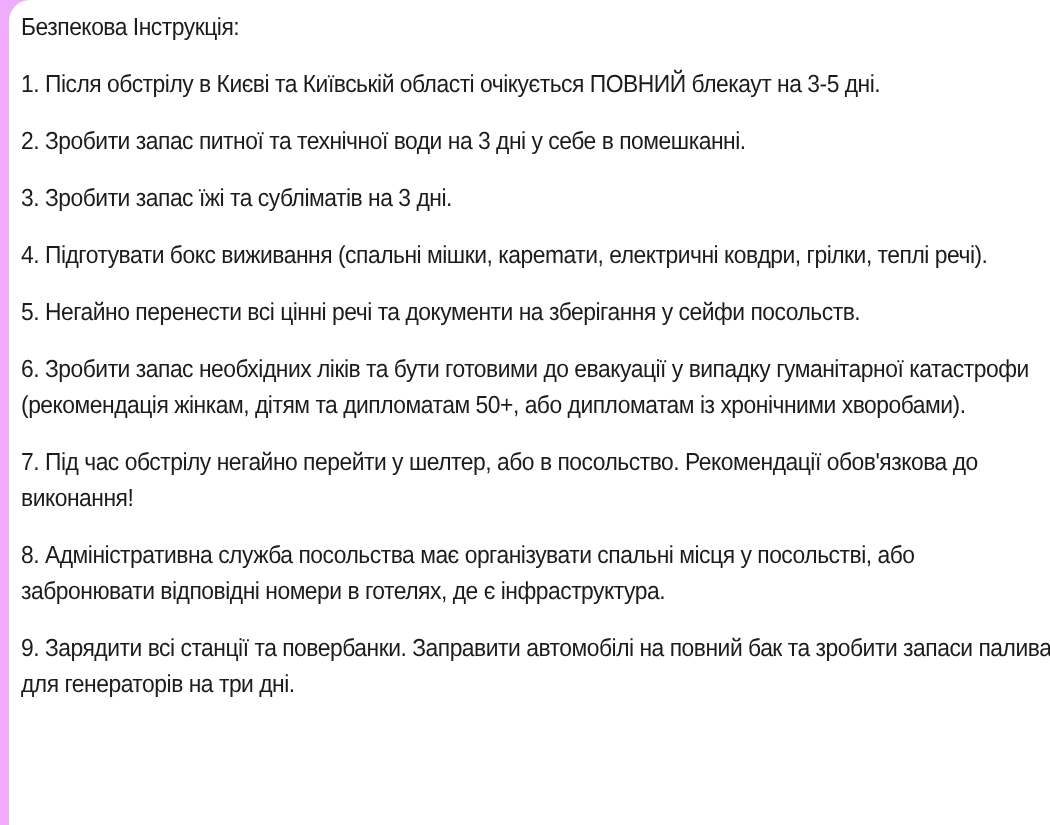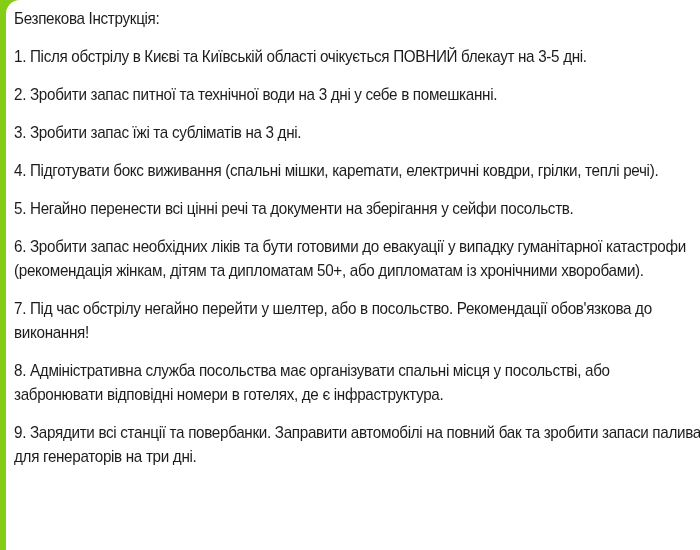--- a/index.html
+++ b/index.html
@@ -7,21 +7,21 @@
       padding: 0;
       width: 700px;
       height: 550px;
       overflow: hidden;
       background: #c9dfa8;
     }
     .frame {
       position: relative;
       width: 700px;
       height: 550px;
-      background: #84cc16;
+      background: #f0abfc;
       overflow: hidden;
     }
     .corner-accent {
       position: absolute;
       right: -40px;
       top: -40px;
       width: 90px;
       height: 70px;
       background: #7fb866;
       border-radius: 50%;

